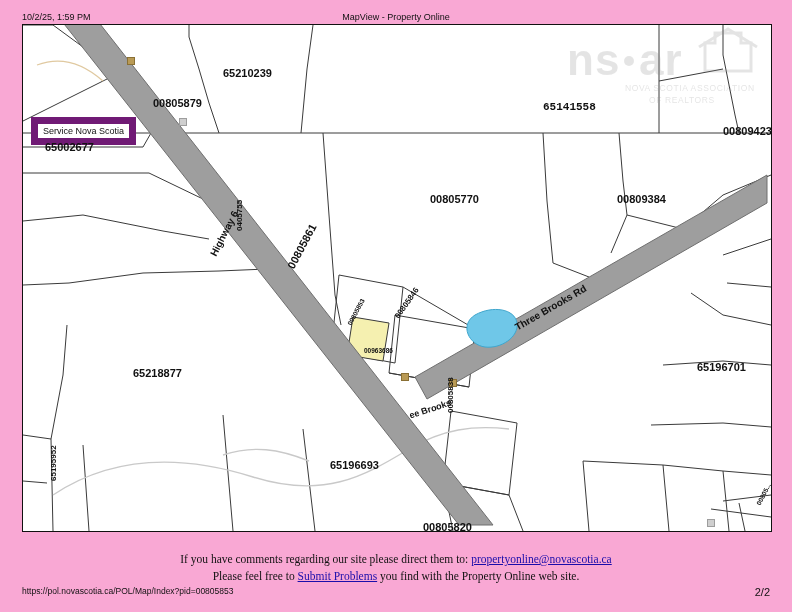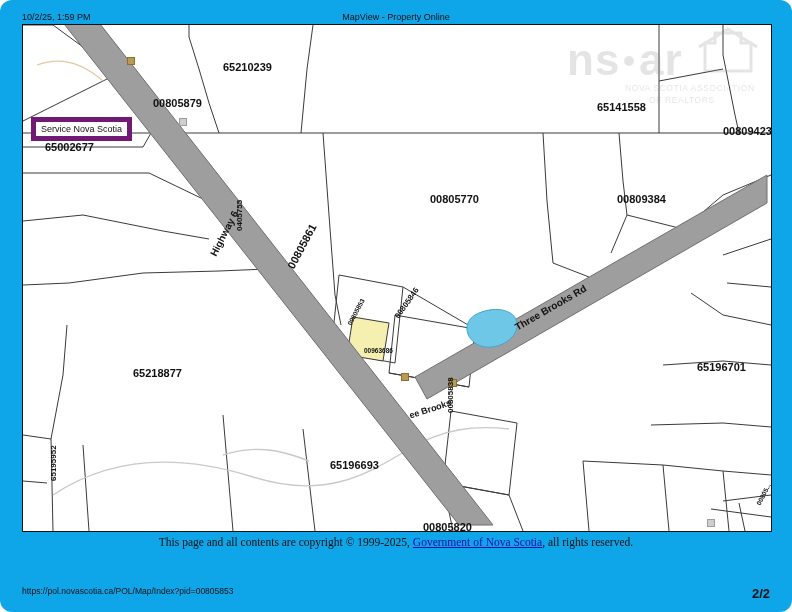--- a/index.html
+++ b/index.html
@@ -12,22 +12,21 @@
     height: 612px;
     position: relative;
     font-family: "Liberation Sans", sans-serif;
     overflow: hidden;
   }
   #page {
     position: absolute;
     left: 0; top: 0;
     width: 792px;
     height: 612px;
-    background: #0ea5e9;
-    border-radius: 12px;
+    background: #f9a8d4;
   }
   
   .hdr {
     position: absolute;
     top: 12px;
     font-size: 9px;
     color: #111;
     white-space: nowrap;
   }
   .hdr-left  { left: 22px; }
@@ -55,23 +54,22 @@
     position: absolute;
     left: 22px;
     top: 586px;
     font-size: 8.5px;
     color: #111;
   }
   .url-right {
     position: absolute;
     right: 22px;
     top: 586px;
-    font-size: 13px;
-    color: #111;
-    font-weight: bold;
+    font-size: 11px;
+    color: #111;
   }
 
   
   #map {
     position: absolute;
     left: 22px;
     top: 24px;
     width: 748px;
     height: 506px;
     border: 1px solid #111;
@@ -126,21 +124,21 @@
     font-weight: bold;
     font-size: 10px;
     color: #111;
     white-space: nowrap;
   }
   .tip {
     position: absolute;
     left: 8px;
     top: 92px;
     background: #ffffff;
-    border: 5px solid #701a75;
+    border: 7px solid #701a75;
     font-size: 9px;
     color: #111;
     padding: 2px 5px;
     white-space: nowrap;
   }
   .brown-sq {
     position: absolute;
     width: 6px; height: 6px;
     background: #b99a55;
     border: 1px solid #8a7035;
@@ -254,22 +252,22 @@
     </svg>
 
     <div class="tip">Service Nova Scotia</div>
 
     <div class="brown-sq" style="left:104px; top:32px;"></div>
     <div class="gray-sq" style="left:156px; top:93px;"></div>
     <div class="brown-sq" style="left:378px; top:348px;"></div>
     <div class="brown-sq" style="left:426px; top:354px;"></div>
     <div class="gray-sq" style="left:684px; top:494px;"></div>
 
-    <div class="pid" style="left:200px; top:36px;">65210239</div>
-    <div class="pid" style="left:574px; top:76px;">65141558</div>
+    <div class="pid" style="left:200px; top:42px;">65210239</div>
+    <div class="pid" style="left:520px; top:76px;font-family:Liberation Mono, monospace;">65141558</div>
     <div class="pid" style="left:700px; top:68px;margin-top:32px;">00809423</div>
     <div class="pid" style="left:130px; top:72px;">00805879</div>
     <div class="pid" style="left:22px;  top:116px;">65002677</div>
     <div class="pid" style="left:380px; top:168px;margin-left:27px;">00805770</div>
     <div class="pid" style="left:594px; top:168px;">00809384</div>
 
     <div class="pid sm rot-90" style="left:212px; top:206px;">0405755</div>
     <div class="pid rot-62" style="left:262px; top:240px;">00805861</div>
     <div class="pid xs rot-62" style="left:323px; top:298px;">00805853</div>
     <div class="pid sm rot-55" style="left:370px; top:290px;">00805846</div>
@@ -281,20 +279,23 @@
     <div class="pid" style="left:283px; top:434px;margin-left:24px;">65196693</div>
     <div class="pid sm rot-90" style="left:26px; top:456px;">65195952</div>
     <div class="pid" style="left:400px; top:496px;">00805820</div>
     <div class="pid xs rot-63" style="left:732px; top:478px;">00805...</div>
 
     <div class="roadlabel rot-63" style="left:185px; top:228px;">Highway 6</div>
     <div class="roadlabel" style="left:490px; top:298px; transform:rotate(-30deg); transform-origin:left top;">Three Brooks Rd</div>
     <div class="roadlabel" style="left:385px; top:386px; transform:rotate(-18deg); transform-origin:left top; font-size:9px;">ee Brooks</div>
   </div>
 
-  <div class="footer f1">
-    <span>This page and all contents are copyright © 1999-2025, </span><span class="lnk">Government of Nova Scotia</span><span>, all rights reserved.</span>
+  <div class="footer f2">
+    <span>If you have comments regarding our site please direct them to: </span><span class="lnk">propertyonline@novascotia.ca</span>
+  </div>
+  <div class="footer f3">
+    <span>Please feel free to </span><span class="lnk">Submit Problems</span><span> you find with the Property Online web site.</span>
   </div>
 
   <div class="url-left">https://pol.novascotia.ca/POL/Map/Index?pid=00805853</div>
   <div class="url-right">2/2</div>
 
 </div>
 
 </body></html>

